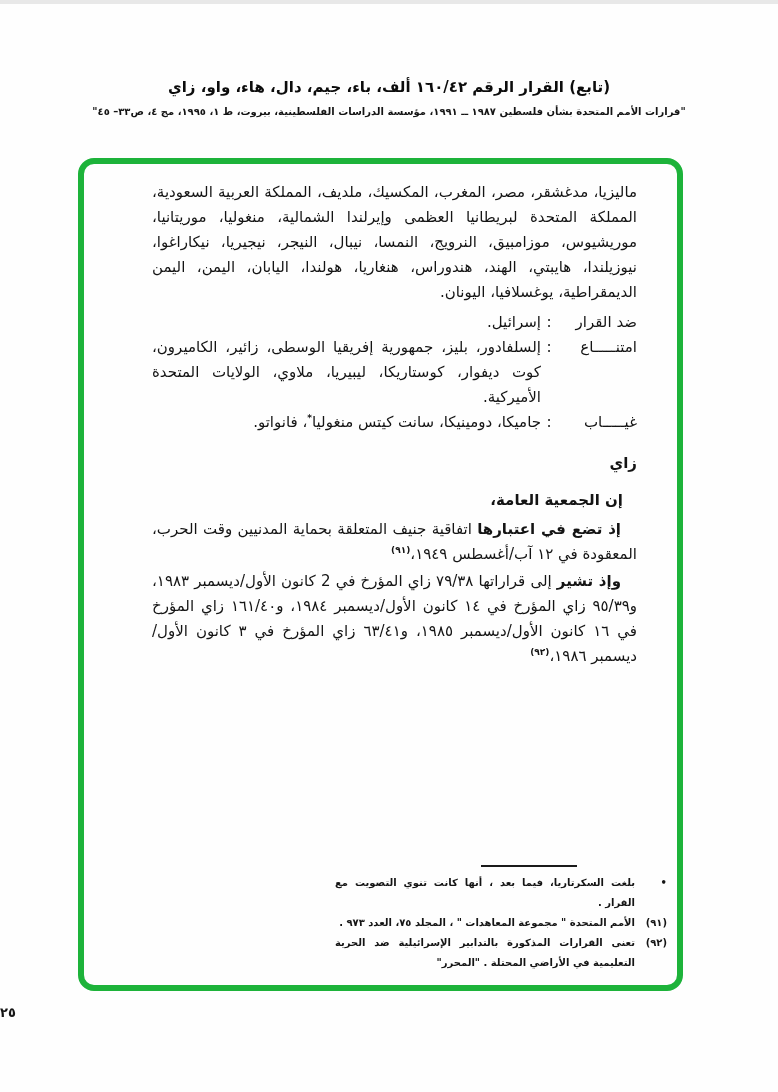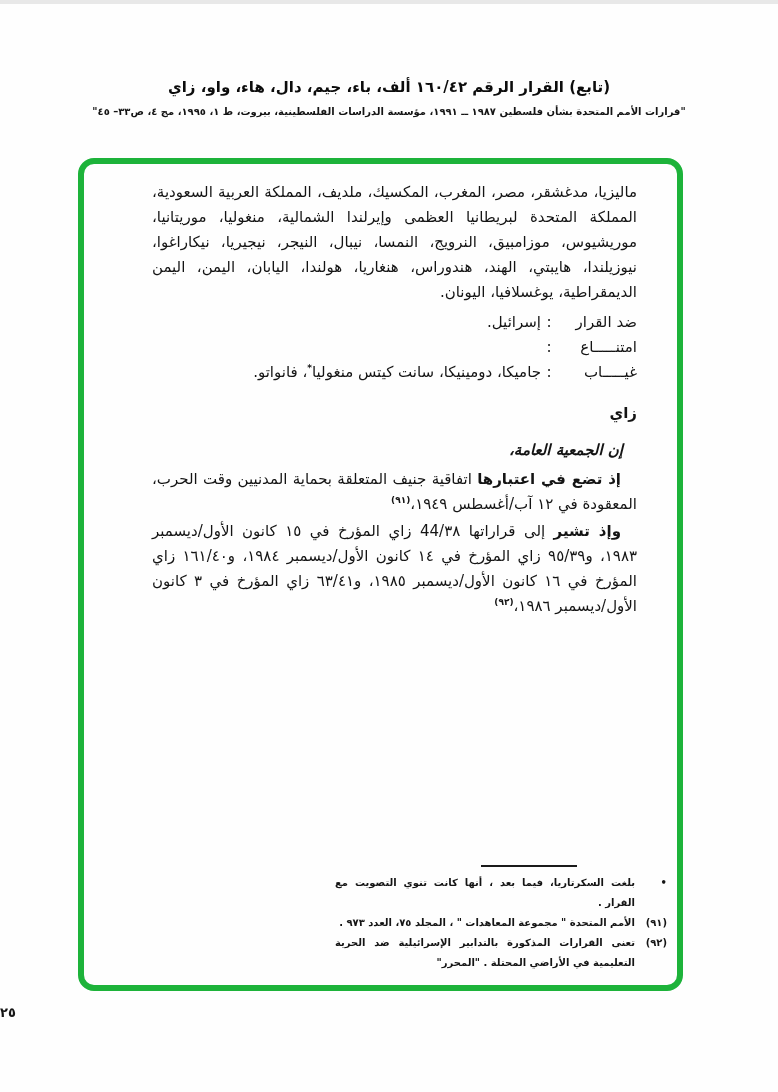--- a/index.html
+++ b/index.html
@@ -60,21 +60,20 @@
   .vote-value { flex: 1; text-align: justify; }
   .section-heading {
     text-align: right;
     font-size: 15px;
     font-weight: 700;
     margin: 16px 0 12px 0;
   }
   .assembly {
     font-weight: 700;
     margin: 0 14px 2px 0;
-    font-style: italic;
   }
   .para {
     margin: 2px 0 0 0;
     text-align: justify;
     text-indent: 16px;
   }
   .para b { font-weight: 700; }
   sup { font-size: 9px; line-height: 0; font-weight: 700; }
   .footnotes {
     margin-top: auto;
@@ -120,41 +119,42 @@
 
       <div class="vote-row">
         <span class="vote-label">ضد القرار</span>
         <span class="vote-colon">:</span>
         <span class="vote-value">إسرائيل.</span>
       </div>
 
       <div class="vote-row">
         <span class="vote-label">امتنـــــاع</span>
         <span class="vote-colon">:</span>
+        <span class="vote-value">إلسلفادور، بليز، جمهورية إفريقيا الوسطى، زائير، الكاميرون، كوت ديفوار، كوستاريكا، ليبيريا، ملاوي، الولايات المتحدة الأميركية.</span>
       </div>
 
       <div class="vote-row">
         <span class="vote-label">غيـــــاب</span>
         <span class="vote-colon">:</span>
         <span class="vote-value">
           <span>جاميكا، دومينيكا، سانت كيتس منغوليا</span><sup>*</sup><span>، فانواتو.</span>
         </span>
       </div>
 
       <h2 class="section-heading">زاي</h2>
 
       <p class="assembly">إن الجمعية العامة،</p>
 
       <p class="para">
         <b>إذ تضع في اعتبارها</b><span> اتفاقية جنيف المتعلقة بحماية المدنيين وقت الحرب، المعقودة في ١٢ آب/أغسطس ١٩٤٩،</span><sup>(٩١)</sup>
       </p>
 
 
       <p class="para">
-        <b>وإذ تشير</b><span> إلى قراراتها 44/٣٨ زاي المؤرخ في ١٥ كانون الأول/ديسمبر ١٩٨٣، و٩٥/٣٩ زاي المؤرخ في ١٤ كانون الأول/ديسمبر ١٩٨٤، و١٦١/٤٠ زاي المؤرخ في ١٦ كانون الأول/ديسمبر ١٩٨٥، و٦٣/٤١ زاي المؤرخ في ٣ كانون الأول/ديسمبر ١٩٨٦،</span><sup>(٩٢)</sup>
+        <b>وإذ تشير</b><span> إلى قراراتها ٧٩/٣٨ زاي المؤرخ في 2 كانون الأول/ديسمبر ١٩٨٣، و٩٥/٣٩ زاي المؤرخ في ١٤ كانون الأول/ديسمبر ١٩٨٤، و١٦١/٤٠ زاي المؤرخ في ١٦ كانون الأول/ديسمبر ١٩٨٥، و٦٣/٤١ زاي المؤرخ في ٣ كانون الأول/ديسمبر ١٩٨٦،</span><sup>(٩٢)</sup>
       </p>
 
       <div class="footnotes">
         <div class="fn-sep"></div>
 
         <div class="fn-item">
           <span class="fn-marker">•</span>
           <span class="fn-text">بلغت السكرتاريا، فيما بعد ، أنها كانت تنوي التصويت مع القرار .</span>
         </div>
 

